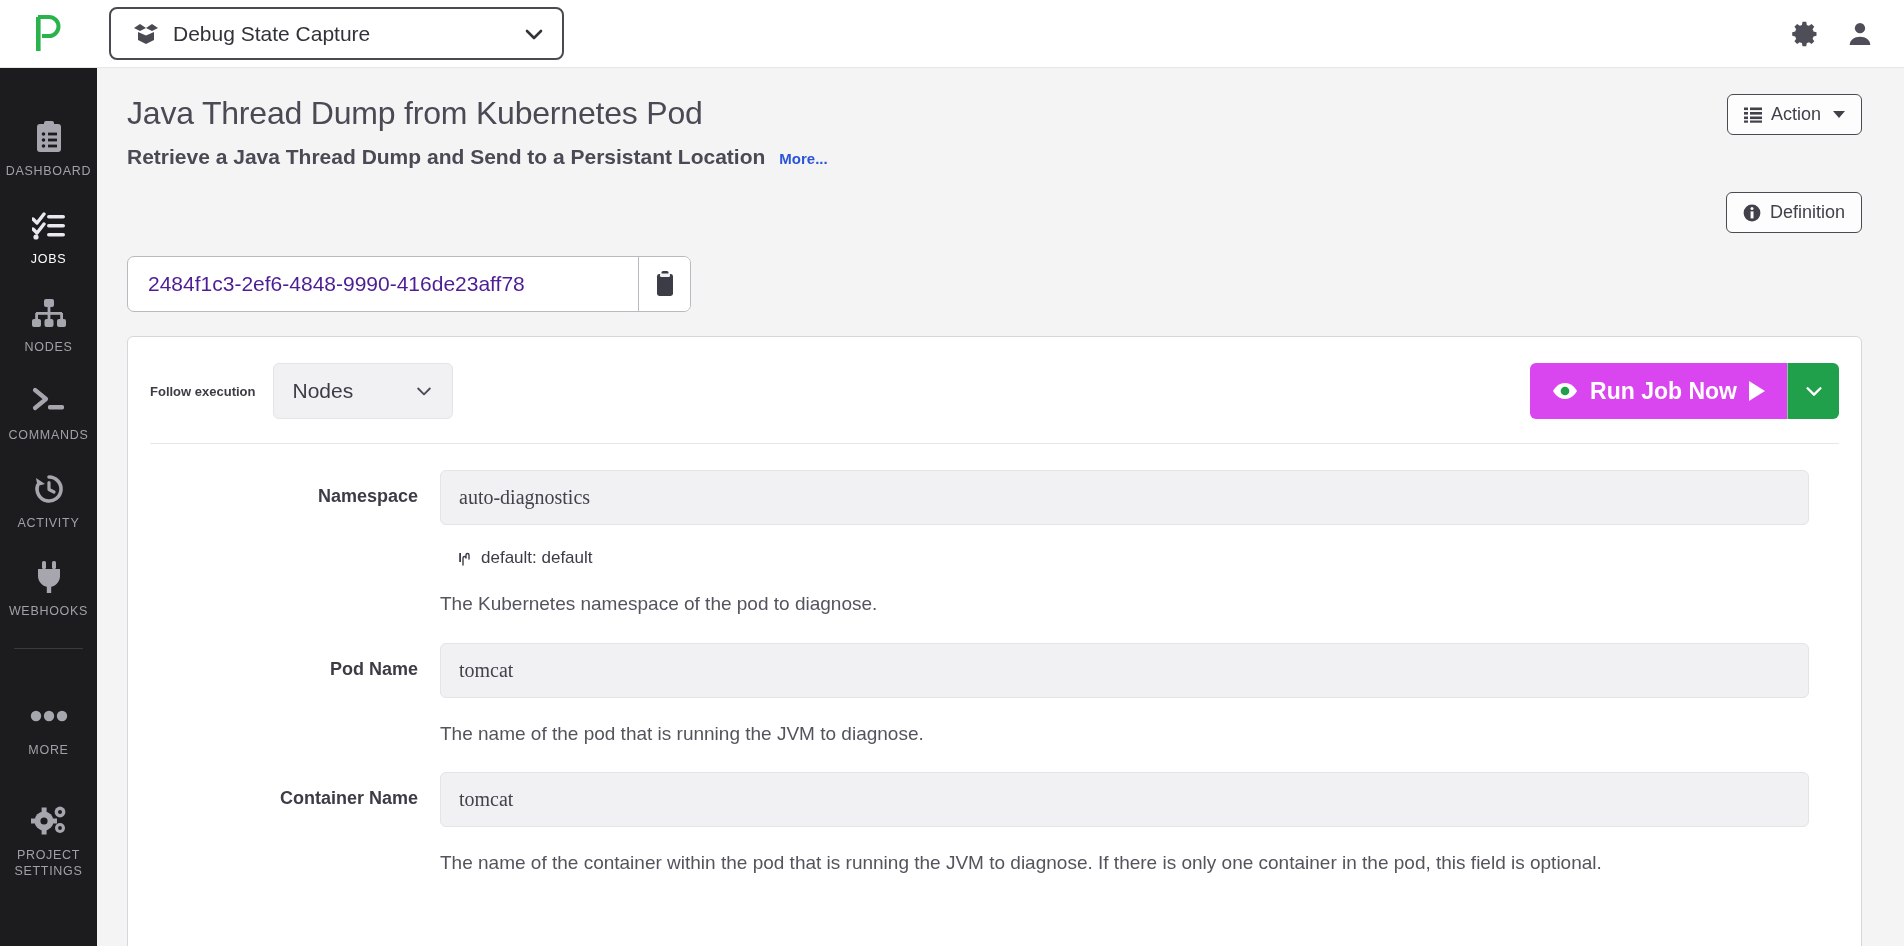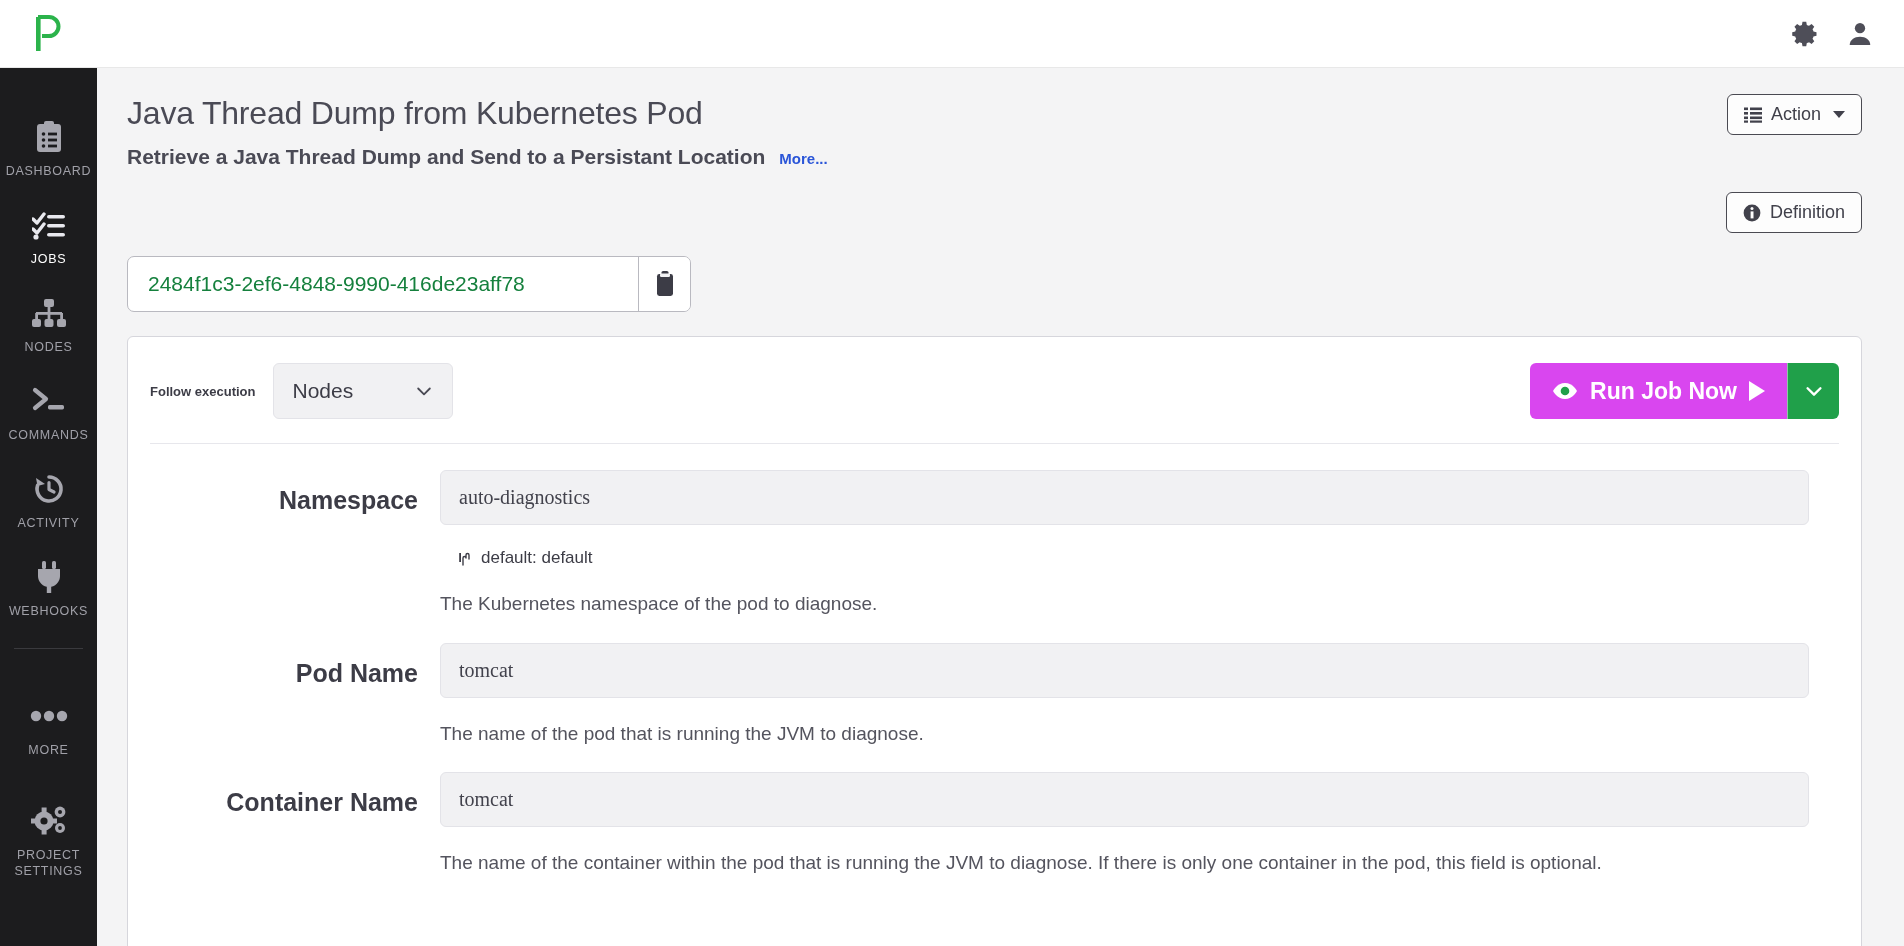--- a/index.html
+++ b/index.html
@@ -94,21 +94,21 @@
     border-top: 7px solid #41414b; margin-left: 3px; }
 
   
   .jobid-row { margin-top: 23px; display: flex; align-items: center; }
   .jobid-group {
     display: flex; align-items: stretch; border: 1.6px solid #b9b9c0;
     border-radius: 7px; background: #fff; overflow: hidden; height: 56px;
   }
   .jobid-input {
     width: 510px; border: none; outline: none; background: transparent;
-    font-size: 21px; color: #15803d; padding: 0 20px;
+    font-size: 21px; color: #4c1d95; padding: 0 20px;
     font-family: "Liberation Sans", sans-serif;
   }
   .copy-btn {
     width: 52px; border: none; border-left: 1.6px solid #b9b9c0;
     background: #fff; display: flex; align-items: center;
     justify-content: center; cursor: pointer;
   }
 
   
   .card {
@@ -146,21 +146,21 @@
   }
   .play-tri { width: 0; height: 0;
     border-top: 10px solid transparent; border-bottom: 10px solid transparent;
     border-left: 16px solid #ffffff; }
 
   
   .form { padding: 26px 52px 0 22px; }
   .field-row { display: flex; align-items: flex-start; margin-bottom: 26px; }
   .field-label {
     width: 290px; flex: none; text-align: right; padding-right: 22px;
-    padding-top: 16px; font-size: 25px; font-weight: 700; color: #3c3c46;
+    padding-top: 16px; font-size: 18px; font-weight: 700; color: #3c3c46;
   }
   .field-body { flex: 1 1 auto; min-width: 0; }
   .field-input {
     width: 100%; height: 55px; background: #f1f1f3;
     border: 1px solid #e3e3e8; border-radius: 6px;
     font-size: 20px; color: #42424c; padding: 0 18px; outline: none;
     font-family: Liberation Serif, serif;
   }
   .field-default {
     margin-top: 23px; display: flex; align-items: center; gap: 7px;
@@ -173,20 +173,31 @@
 
 <div class="topbar">
 
   <div class="logo-cell">
     <svg class="logo-p" width="30" height="38" viewBox="0 0 30 38">
       <path d="M4 2 h11 a9.5 9.5 0 0 1 0 19 h-7" fill="none" stroke="#2bb34b" stroke-width="4"></path>
       <rect x="2" y="2" width="4.6" height="34" fill="#2bb34b"></rect>
     </svg>
   </div>
 
+  <div class="project-select">
+    <svg class="project-icon" viewBox="0 0 26 22">
+      <path d="M1 5 L7 1 L13 5 L7 8 Z" fill="#4a4a52"></path>
+      <path d="M25 5 L19 1 L13 5 L19 8 Z" fill="#4a4a52"></path>
+      <path d="M5 9 L13 12.5 L21 9 L21 17 L13 21 L5 17 Z" fill="#4a4a52"></path>
+    </svg>
+    <span class="project-name">Debug State Capture</span>
+    <svg class="chev-big" viewBox="0 0 24 24">
+      <path d="M5 9 L12 16 L19 9" fill="none" stroke="#33333b" stroke-width="2.6" stroke-linecap="round" stroke-linejoin="round"></path>
+    </svg>
+  </div>
 
   <div class="topbar-right">
     <svg class="top-icon" viewBox="0 0 24 24">
       <path fill="#4e4e58" d="M12 8.2a3.8 3.8 0 100 7.6 3.8 3.8 0 000-7.6zm0 5.9a2.1 2.1 0 110-4.2 2.1 2.1 0 010 4.2z"></path>
       <path fill="#4e4e58" d="M21 13.6v-3.2l-2.6-.5a6.9 6.9 0 00-.8-1.9l1.5-2.2-2.3-2.3-2.2 1.5a6.9 6.9 0 00-1.9-.8L12.2 1.5H9l-.5 2.7a6.9 6.9 0 00-1.9.8L4.4 3.5 2.1 5.8l1.5 2.2a6.9 6.9 0 00-.8 1.9l-2.6.5v3.2l2.6.5c.2.7.4 1.3.8 1.9l-1.5 2.2 2.3 2.3 2.2-1.5c.6.4 1.2.6 1.9.8l.5 2.6h3.2l.5-2.6c.7-.2 1.3-.4 1.9-.8l2.2 1.5 2.3-2.3-1.5-2.2c.4-.6.6-1.2.8-1.9l2.6-.5z"></path>
     </svg>
     <svg class="top-icon" viewBox="0 0 24 24">
       <circle cx="12" cy="7" r="4.4" fill="#4e4e58"></circle>
       <path d="M3.2 21.5c0-4.6 3.9-7.2 8.8-7.2s8.8 2.6 8.8 7.2z" fill="#4e4e58"></path>
     </svg>

